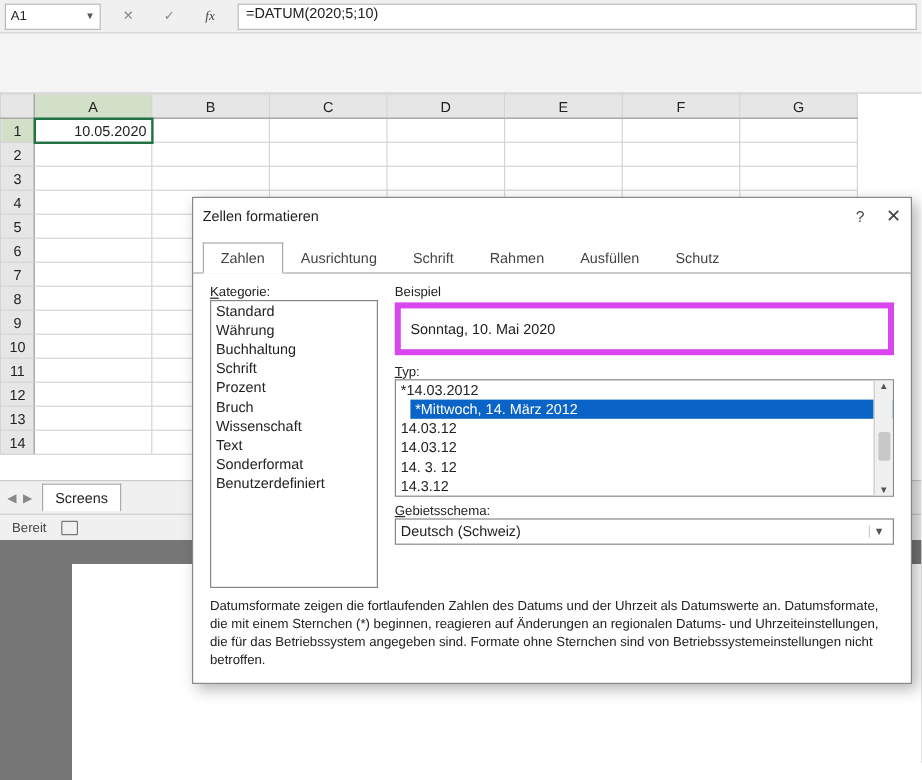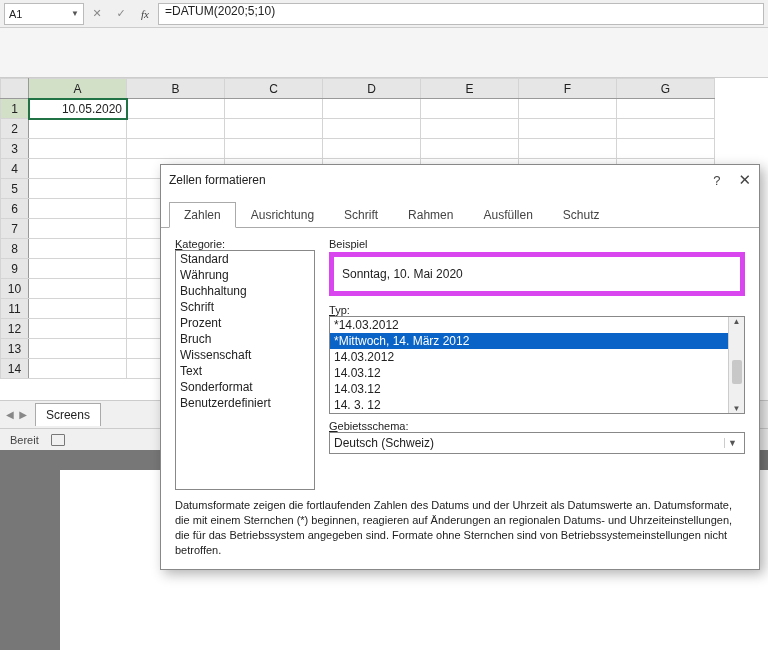--- a/index.html
+++ b/index.html
@@ -1,19 +1,19 @@
 <!DOCTYPE html>
 <html><head>
 <meta charset="utf-8">
 <style>
   * { box-sizing: border-box; margin: 0; padding: 0; }
   body { font-family: "Segoe UI", Tahoma, sans-serif; font-size: 11px; background: #fff; width: 768px; height: 650px; overflow: hidden; position: relative; color: #222; }
   
   
-  .formula-area { height: 28px; background: #f0f0f0; border-bottom: 1px solid #ccc; display: flex; align-items: center; padding: 2px 4px; gap: 2px; }
+  .formula-area { height: 28px; background: #f0f0f0; border-bottom: 1px solid #ccc; display: flex; align-items: center; padding: 2px 4px; gap: 12px; }
   .namebox { width: 80px; height: 22px; background: #fff; border: 1px solid #bbb; padding: 0 4px; display: flex; align-items: center; justify-content: space-between; }
   .namebox-arrow { font-size: 8px; color: #555; }
   .fb-btn { width: 22px; height: 22px; display: flex; align-items: center; justify-content: center; color: #888; font-size: 11px; }
   .fb-btn.fx { font-style: italic; color: #444; font-family: Georgia, serif; }
   .formula-input { flex: 1; height: 22px; background: #fff; border: 1px solid #bbb; padding: 0 6px; display: flex; font-size: 12px; }
   
   .gap { height: 50px; background: #f5f5f5; border-bottom: 1px solid #ccc; }
   
   
   .grid-wrap { position: relative; }
@@ -48,21 +48,21 @@
   .left-col { width: 140px; }
   .right-col { flex: 1; }
   .lbl-u { text-decoration: none; }
   .lbl-u span.u { text-decoration: underline; }
   .listbox { border: 1px solid #888; width: 100%; height: 240px; background: #fff; overflow: hidden; font-size: 12px; }
   .listbox .item { padding: 1px 4px; }
   .listbox .item.selected { background: #0a64c8; color: #fff; }
   .preview-box { border: 5px solid #d946ef; background: #fff; padding: 10px 8px; font-size: 12px; margin-bottom: 8px; }
   .type-list { border: 1px solid #888; background: #fff; height: 98px; overflow: hidden; position: relative; font-size: 12px; }
   .type-list .item { padding: 0px 4px; line-height: 16px; }
-  .type-list .item.selected { background: #0a64c8; color: #fff; }
+  .type-list .item.selected { background: #0a64c8; color: #fff; margin-left: 12px; }
   .type-scroll { position: absolute; right: 0; top: 0; bottom: 0; width: 16px; background: #f0f0f0; border-left: 1px solid #ccc; display: flex; flex-direction: column; justify-content: space-between; align-items: center; font-size: 8px; color: #555; }
   .type-scroll .thumb { width: 10px; height: 24px; background: #c8c8c8; margin-top: 14px; border-radius: 2px; }
   .combo { border: 1px solid #888; background: #fff; height: 22px; display: flex; align-items: center; justify-content: space-between; padding: 0 4px; font-size: 12px; }
   .combo .arrow { width: 16px; text-align: center; border-left: 1px solid #ccc; font-size: 9px; color: #555; }
   .dlg-desc { padding: 0 14px 12px 14px; font-size: 11px; line-height: 1.35; color: #222; }
   .dlg-footer { border-top: 1px solid #ccc; padding: 8px 12px; display: flex; justify-content: flex-end; gap: 8px; background: #f0f0f0; }
   .btn { min-width: 78px; height: 24px; border: 1px solid #8a8a8a; background: #e6e6e6; font-size: 12px; display: flex; align-items: center; justify-content: center; }
   .btn.primary { border: 2px solid #2a6fb3; background: #fff; }
 </style>
 </head>
@@ -286,21 +286,20 @@
     <div class="right-col">
       <div style="font-size:11px;margin-bottom:2px;">Beispiel</div>
       <div class="preview-box">
         <span>Sonntag, 10. Mai 2020</span>
       </div>
       <div class="lbl-u"><span class="u">T</span>yp:</div>
       <div class="type-list">
         <div id="typelist">
             <div class="item">*14.03.2012</div>
             <div class="item selected">*Mittwoch, 14. März 2012</div>
-            <div class="item">14.03.2012</div>
             <div class="item">14.03.12</div>
             <div class="item">14.03.12</div>
             <div class="item">14. 3. 12</div>
             <div class="item">14.3.12</div>
           </div>
         <div class="type-scroll">
           <span>▲</span>
           <div class="thumb"></div>
           <span>▼</span>
         </div>

